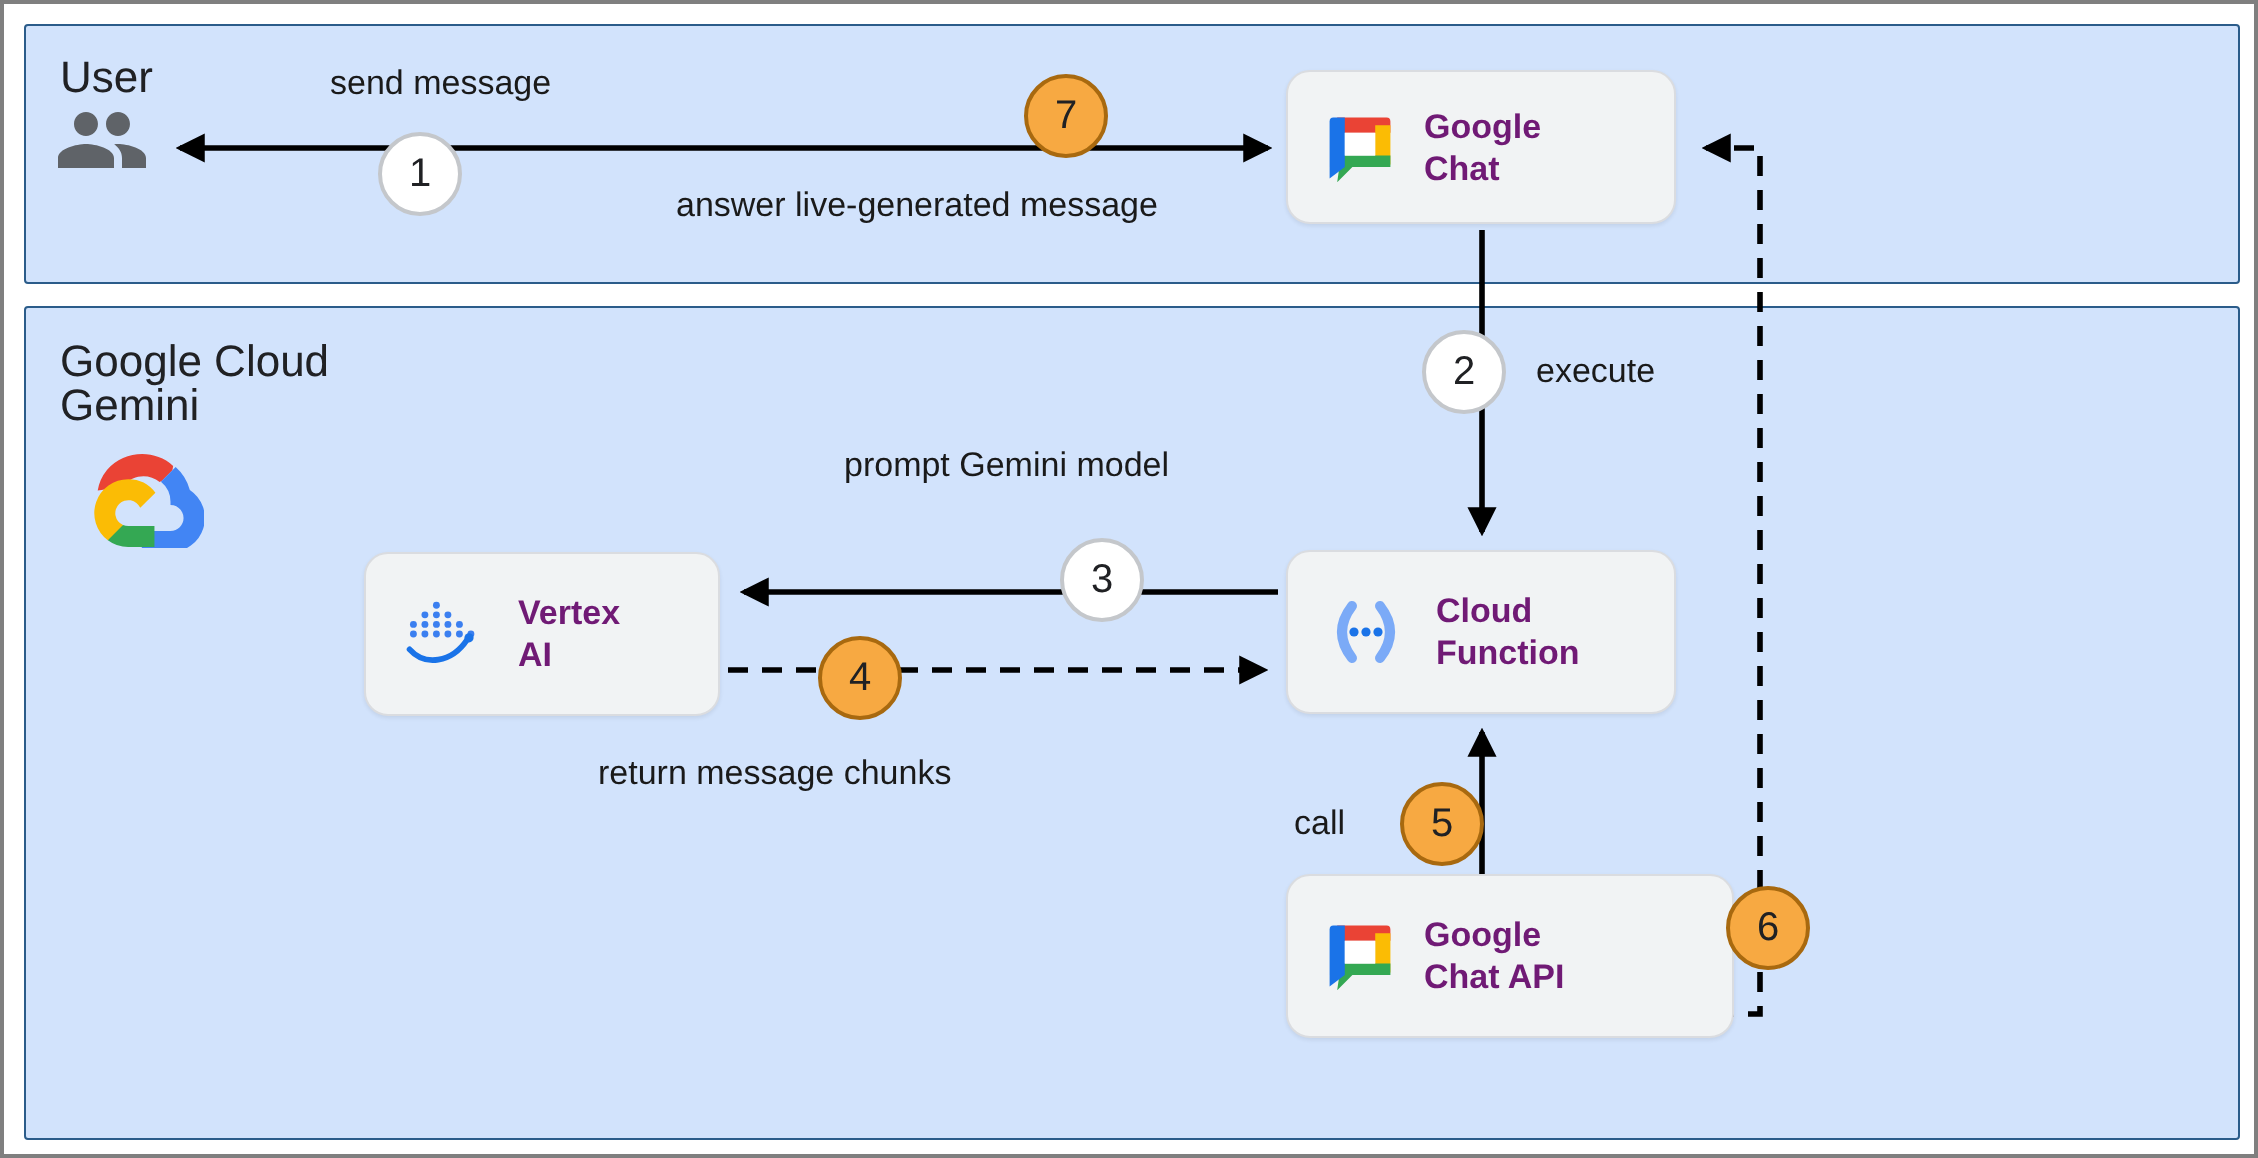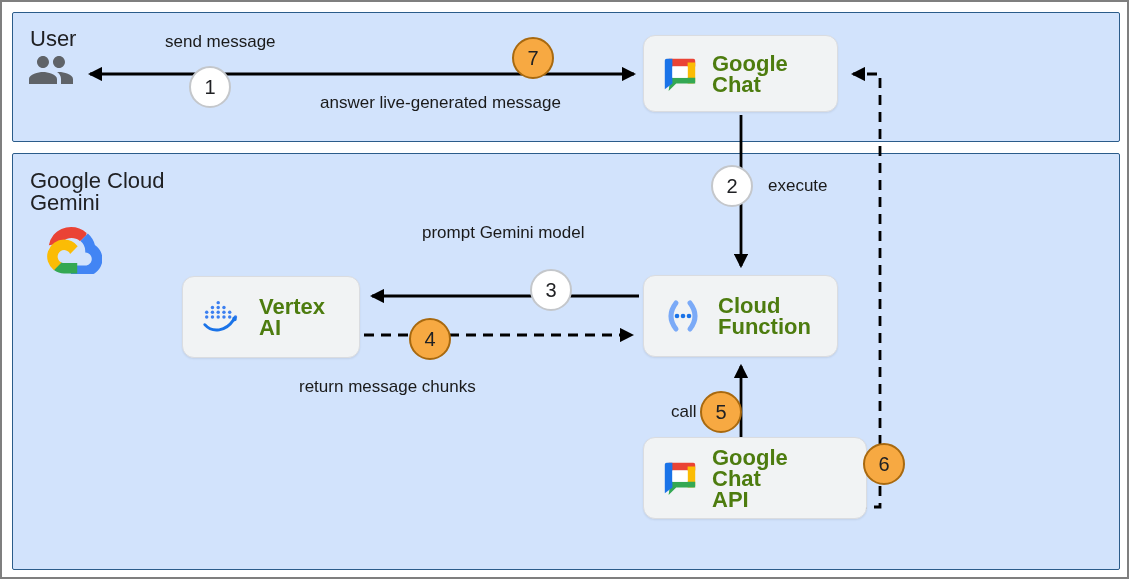--- a/index.html
+++ b/index.html
@@ -18,21 +18,21 @@
     position:absolute;font-size:22px;font-weight:400;color:#202124;line-height:22px;
   }
   .arrows{position:absolute;left:0;top:0;z-index:2;}
   .arrows .solid{stroke:#000;stroke-width:2.8;fill:none;}
   .arrows .dashed{stroke:#000;stroke-width:2.8;fill:none;stroke-dasharray:10 7;}
   .node{
     position:absolute;z-index:3;background:#f1f3f4;border:1px solid #dadce0;
     border-radius:12px;box-sizing:border-box;display:flex;align-items:center;
     gap:13px;padding-left:17px;box-shadow:0 1px 2px rgba(0,0,0,0.08);
   }
-  .node-label{font-size:22px;font-weight:700;line-height:21px;color:#4d7c0f;}
+  .node-label{font-size:17px;font-weight:700;line-height:21px;color:#701a75;}
   .icon{display:inline-flex;align-items:center;justify-content:center;}
   .step{
     position:absolute;z-index:4;width:42px;height:42px;border-radius:50%;
     box-sizing:border-box;display:flex;align-items:center;justify-content:center;
     font-size:20px;color:#202124;
   }
   .step.white{background:#ffffff;border:2px solid #c4c7cb;}
   .step.orange{background:#f7a942;border:2px solid #a8690f;}
   .flow-label{
     position:absolute;z-index:3;font-size:17px;font-weight:400;color:#1a1a1a;
@@ -142,25 +142,25 @@
         <path d="M28 8 h8 v20 a2 2 0 0 1 -2 2 h-6 z" fill="#fbbc04"></path>
         <path d="M10 24 h26 v6 h-20 l-8 8 z" fill="#34a853"></path>
         <path d="M4 6 a2 2 0 0 1 2 -2 h6 v26 l-8 6 z" fill="#1a73e8"></path>
         <rect x="12" y="12" width="16" height="12" fill="#ffffff"></rect>
       </svg>
     </span>
     <span class="node-label" style="width:88px;">Google Chat API</span>
   </div>
 
   <div class="flow-label" style="left:163px;top:27px;">send message</div>
-  <div class="flow-label" style="left:318px;top:88px;text-align:right;">answer live-generated message</div>
+  <div class="flow-label" style="left:336px;top:88px;text-align:right;">answer live-generated message</div>
   <div class="flow-label" style="left:766px;top:171px;">execute</div>
   <div class="flow-label" style="left:420px;top:218px;">prompt Gemini model</div>
   <div class="flow-label" style="left:297px;top:372px;">return message chunks</div>
-  <div class="flow-label" style="left:645px;top:397px;margin-left:24px;">call</div>
+  <div class="flow-label" style="left:645px;top:397px;">call</div>
 
   <div class="step white" style="left:187px;top:64px;">1</div>
   <div class="step orange" style="left:510px;top:35px;">7</div>
   <div class="step white" style="left:709px;top:163px;">2</div>
   <div class="step white" style="left:528px;top:267px;">3</div>
   <div class="step orange" style="left:407px;top:316px;">4</div>
   <div class="step orange" style="left:698px;top:389px;">5</div>
   <div class="step orange" style="left:861px;top:441px;">6</div>
 
 </div>

